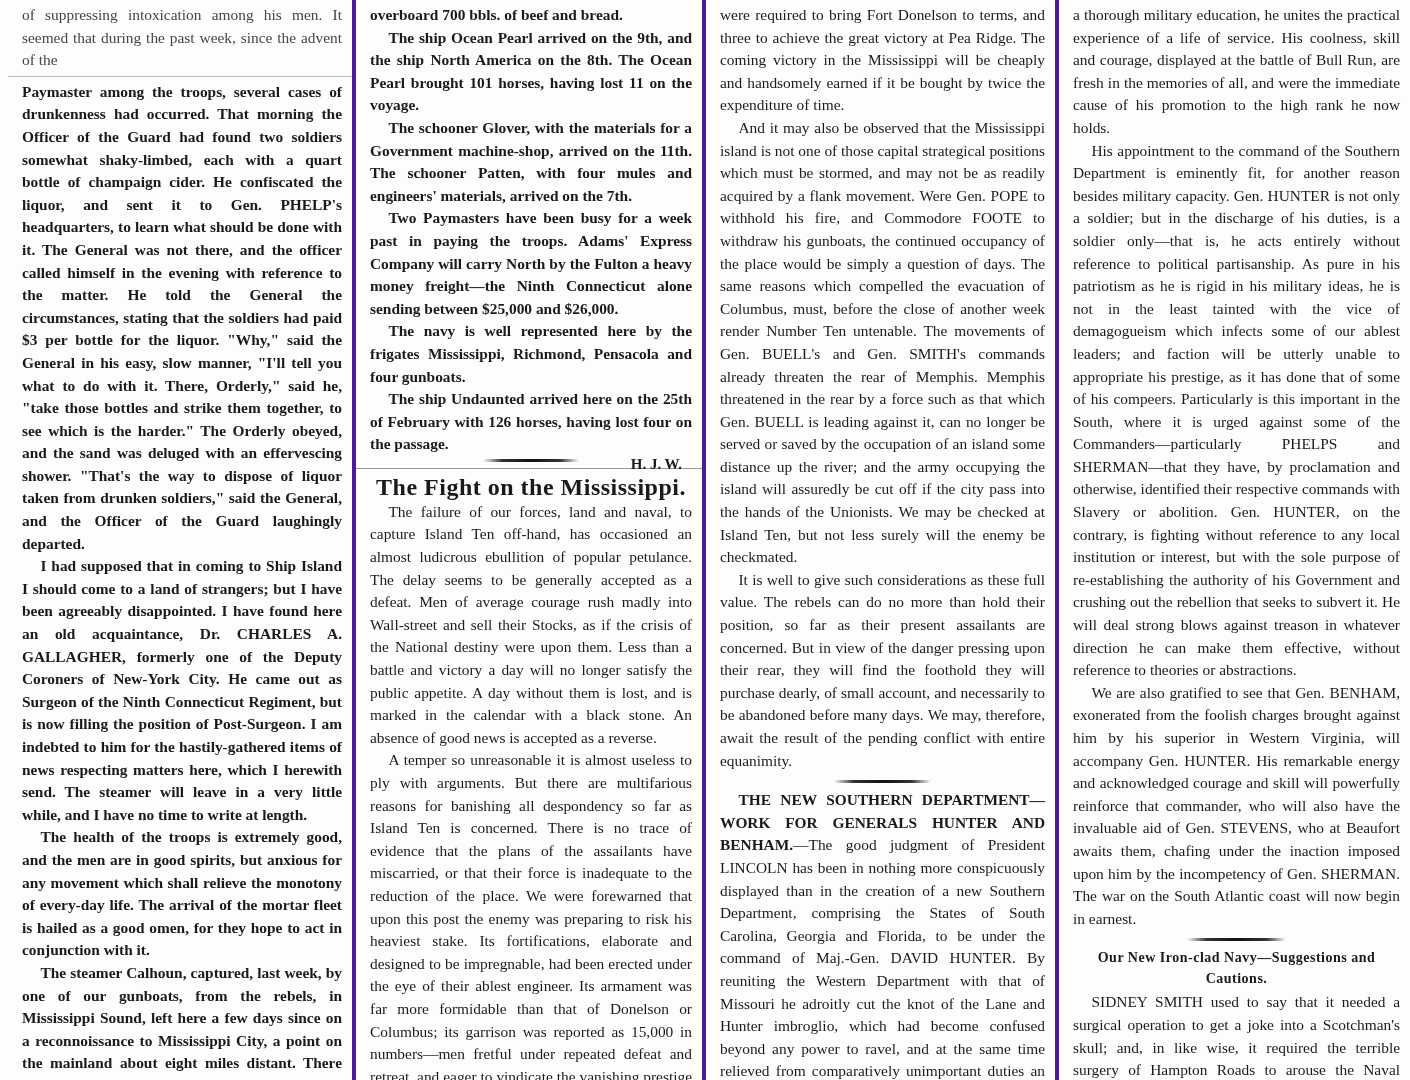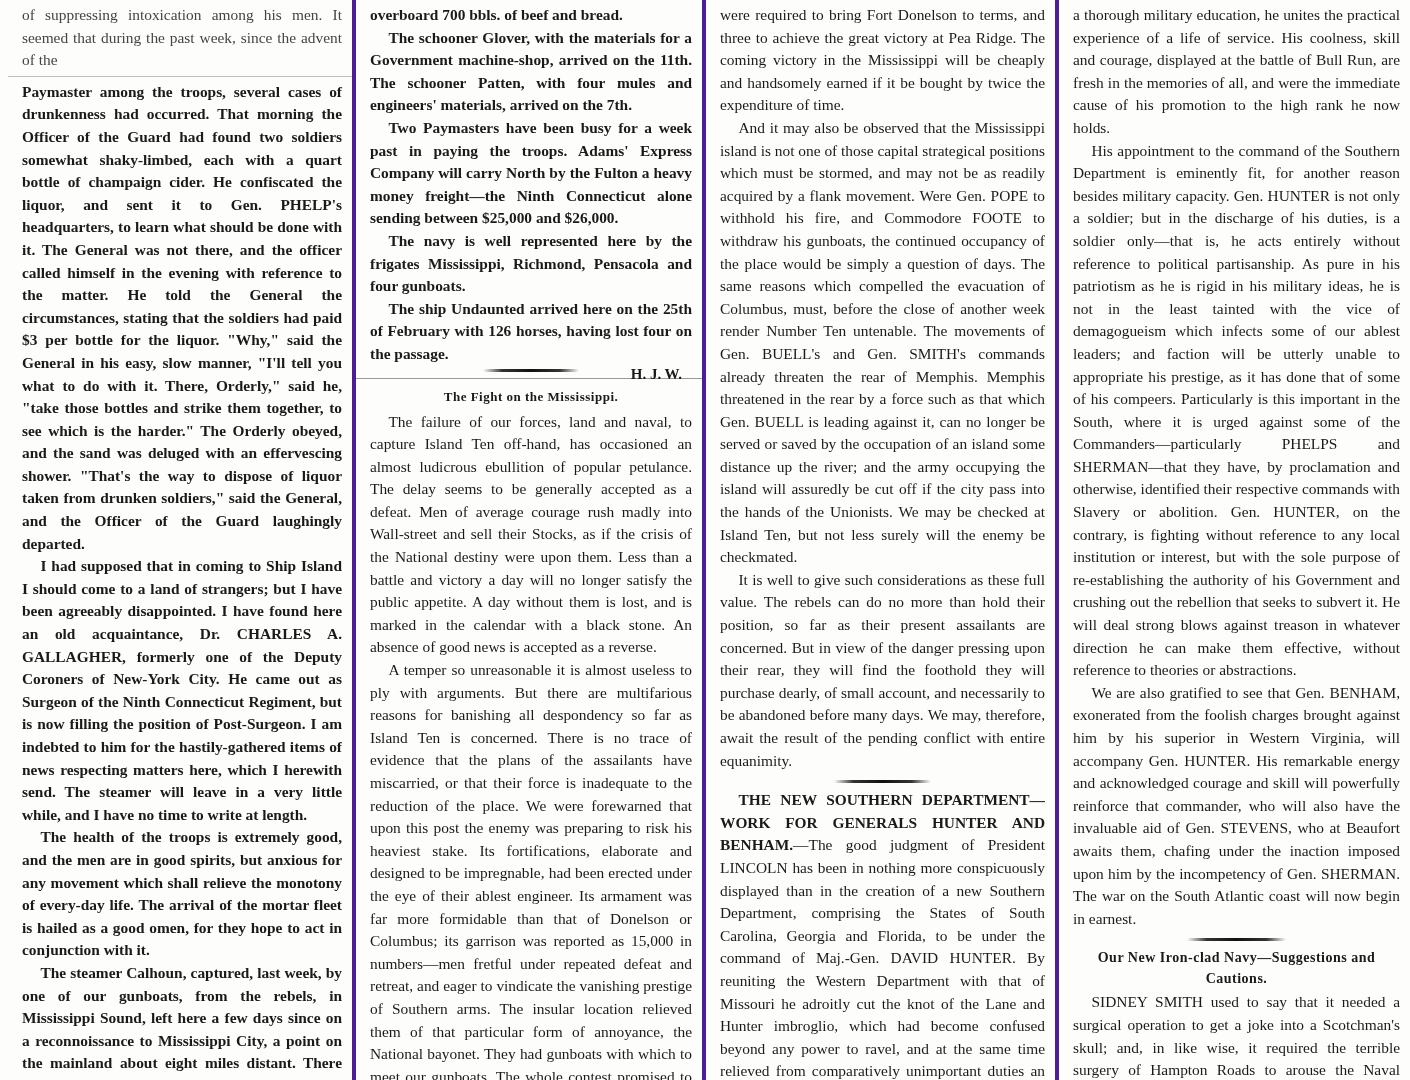--- a/index.html
+++ b/index.html
@@ -33,21 +33,21 @@
     }
     .para.cont { text-indent: 0; }
     .bold .para { font-weight: bold; }
     .sig { text-align: right; font-weight: bold; font-size: 15px; margin: 0 10px 0 0; }
     .rule {
       height: 3px; margin: 8px auto 6px; width: 30%;
       background: linear-gradient(90deg, transparent, #333 20%, #111 50%, #333 80%, transparent);
     }
     .fullrule { height: 2px; background: #555; margin: 6px -10px 6px -14px; }
     .headline {
-      text-align: center; font-weight: bold; font-size: 13px; line-height: 24px;
+      text-align: center; font-weight: bold; font-size: 24px; line-height: 24px;
       margin: 2px 0 2px; letter-spacing: 0.5px;
     }
     .smallcaps-head { font-variant: small-caps; font-weight: bold; }
   </style>
 </head>
 <body>
 
 <div class="page">
 
   <div class="column bold">
@@ -56,20 +56,21 @@
     <p class="para cont">Paymaster among the troops, several cases of drunkenness had occurred. That morning the Officer of the Guard had found two soldiers somewhat shaky-limbed, each with a quart bottle of champaign cider. He confiscated the liquor, and sent it to Gen. PHELP's headquarters, to learn what should be done with it. The General was not there, and the officer called himself in the evening with reference to the matter. He told the General the circumstances, stating that the soldiers had paid $3 per bottle for the liquor. "Why," said the General in his easy, slow manner, "I'll tell you what to do with it. There, Orderly," said he, "take those bottles and strike them together, to see which is the harder." The Orderly obeyed, and the sand was deluged with an effervescing shower. "That's the way to dispose of liquor taken from drunken soldiers," said the General, and the Officer of the Guard laughingly departed.</p>
     <p class="para">I had supposed that in coming to Ship Island I should come to a land of strangers; but I have been agreeably disappointed. I have found here an old acquaintance, Dr. CHARLES A. GALLAGHER, formerly one of the Deputy Coroners of New-York City. He came out as Surgeon of the Ninth Connecticut Regiment, but is now filling the position of Post-Surgeon. I am indebted to him for the hastily-gathered items of news respecting matters here, which I herewith send. The steamer will leave in a very little while, and I have no time to write at length.</p>
     <p class="para">The health of the troops is extremely good, and the men are in good spirits, but anxious for any movement which shall relieve the monotony of every-day life. The arrival of the mortar fleet is hailed as a good omen, for they hope to act in conjunction with it.</p>
     <p class="para">The steamer Calhoun, captured, last week, by one of our gunboats, from the rebels, in Mississippi Sound, left here a few days since on a reconnoissance to Mississippi City, a point on the mainland about eight miles distant. There were on board 100 men of the Twenty-sixth Massachusetts. On attempting to land this force at Harrison's Wharf, a volley of grape was discharged at them by the rebels, and they retired, without suffering any loss. This reception of the reconnoitering party was unexpected, as a few days before another party had landed, visited the Post-office, and obtained late Southern papers.</p>
 
   </div>
 
   <div class="column">
     <div class="bold">
       <p class="para cont">overboard 700 bbls. of beef and bread.</p>
+      <p class="para">The ship Ocean Pearl arrived on the 9th, and the ship North America on the 8th. The Ocean Pearl brought 101 horses, having lost 11 on the voyage.</p>
       <p class="para">The schooner Glover, with the materials for a Government machine-shop, arrived on the 11th. The schooner Patten, with four mules and engineers' materials, arrived on the 7th.</p>
       <p class="para">Two Paymasters have been busy for a week past in paying the troops. Adams' Express Company will carry North by the Fulton a heavy money freight—the Ninth Connecticut alone sending between $25,000 and $26,000.</p>
       <p class="para">The navy is well represented here by the frigates Mississippi, Richmond, Pensacola and four gunboats.</p>
       <p class="para">The ship Undaunted arrived here on the 25th of February with 126 horses, having lost four on the passage.</p>
       <p class="sig">H. J. W.</p>
     </div>
     <div class="rule" style="margin-top:-14px;"></div>
     <div class="fullrule" style="height:1px;background:#999;"></div>
     <h2 class="headline">The Fight on the Mississippi.</h2>
     <p class="para">The failure of our forces, land and naval, to capture Island Ten off-hand, has occasioned an almost ludicrous ebullition of popular petulance. The delay seems to be generally accepted as a defeat. Men of average courage rush madly into Wall-street and sell their Stocks, as if the crisis of the National destiny were upon them. Less than a battle and victory a day will no longer satisfy the public appetite. A day without them is lost, and is marked in the calendar with a black stone. An absence of good news is accepted as a reverse.</p>

